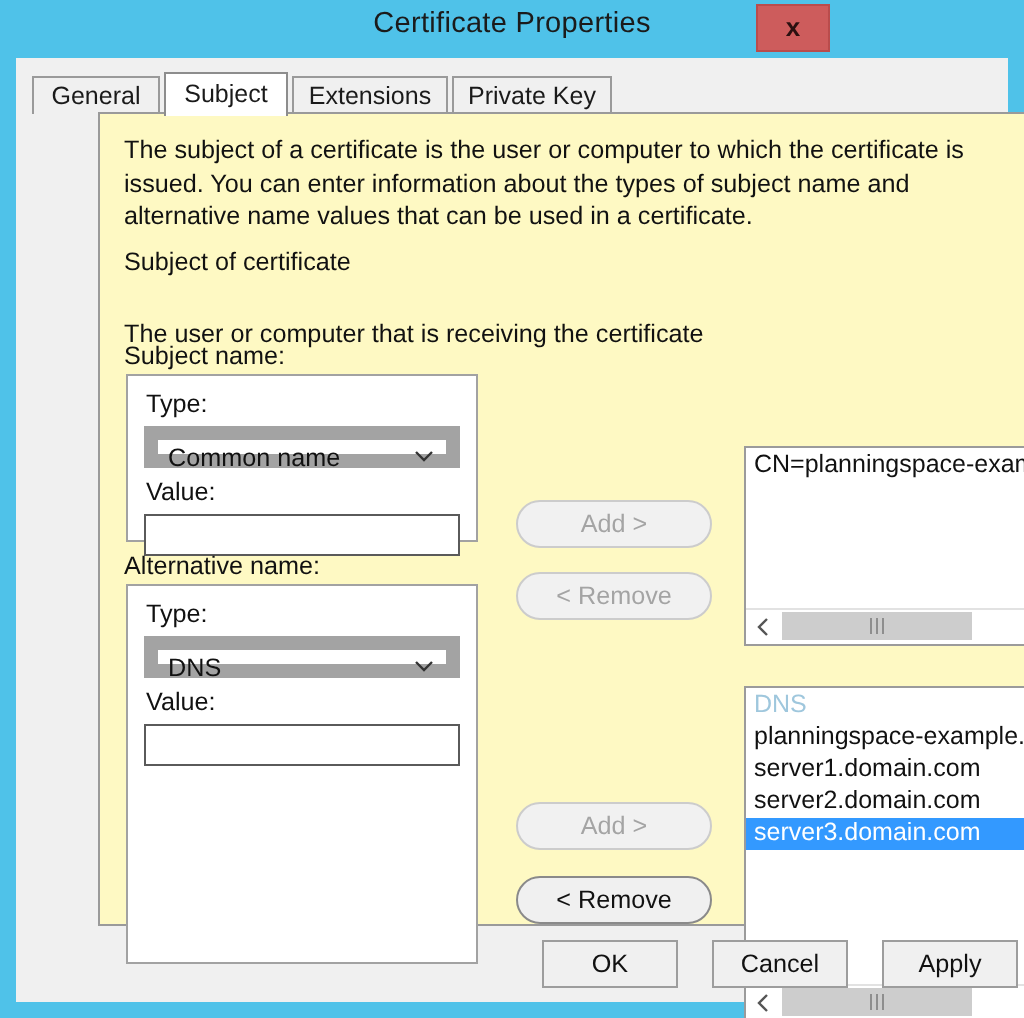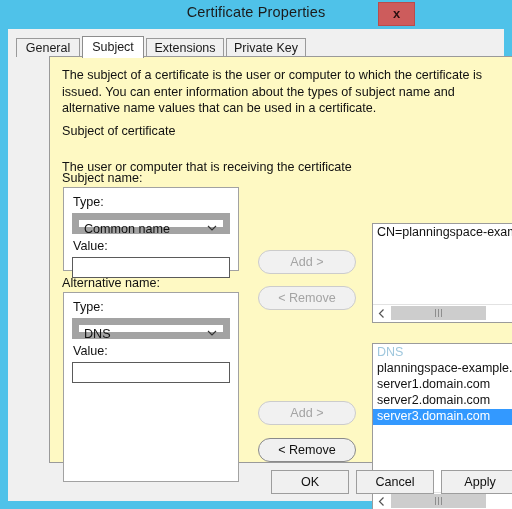--- a/index.html
+++ b/index.html
@@ -283,21 +283,21 @@
     width: 1px; height: 8px;
     background: #8e8e8e;
   }
   .hscroll .thumb .grip i:nth-child(1) { left: 0px; }
   .hscroll .thumb .grip i:nth-child(2) { left: 3px; }
   .hscroll .thumb .grip i:nth-child(3) { left: 6px; }
 
   
   #footer { position: absolute; left: 0; bottom: 0; width: 496px; height: 38px; }
   .btn.footer-btn {
-    width: 78px; height: 24px; line-height: 22px;
+    width: 68px; height: 24px; line-height: 22px;
     top: 7px;
     border-color: #9d9d9d;
   }
   #ok-button     { left: 263px; }
   #cancel-button { left: 348px; }
   #apply-button  { left: 433px; }
 </style>
 </head>
 <body>
 

